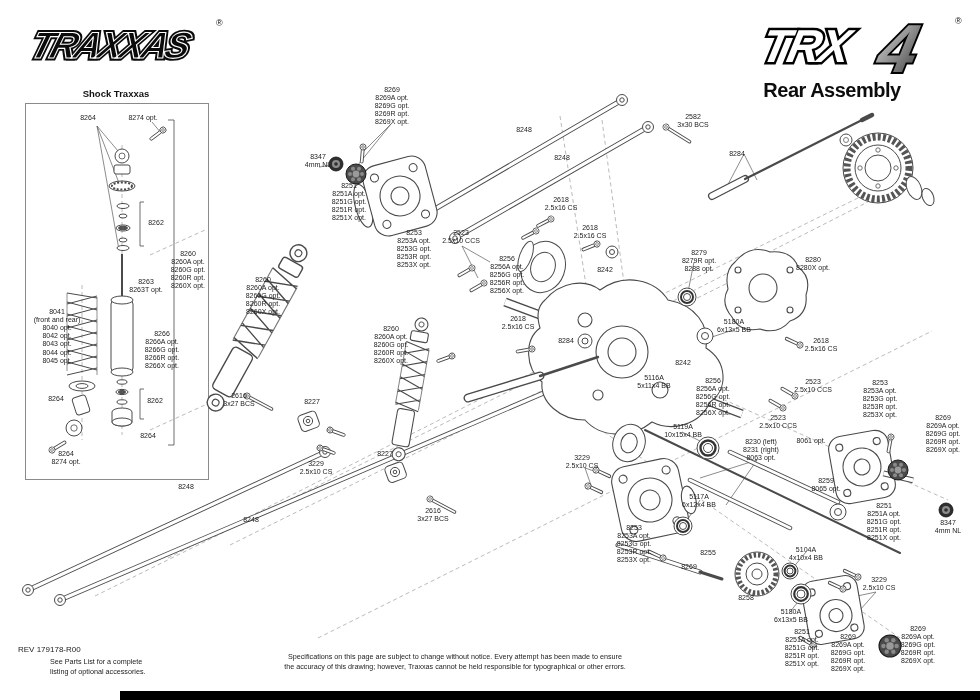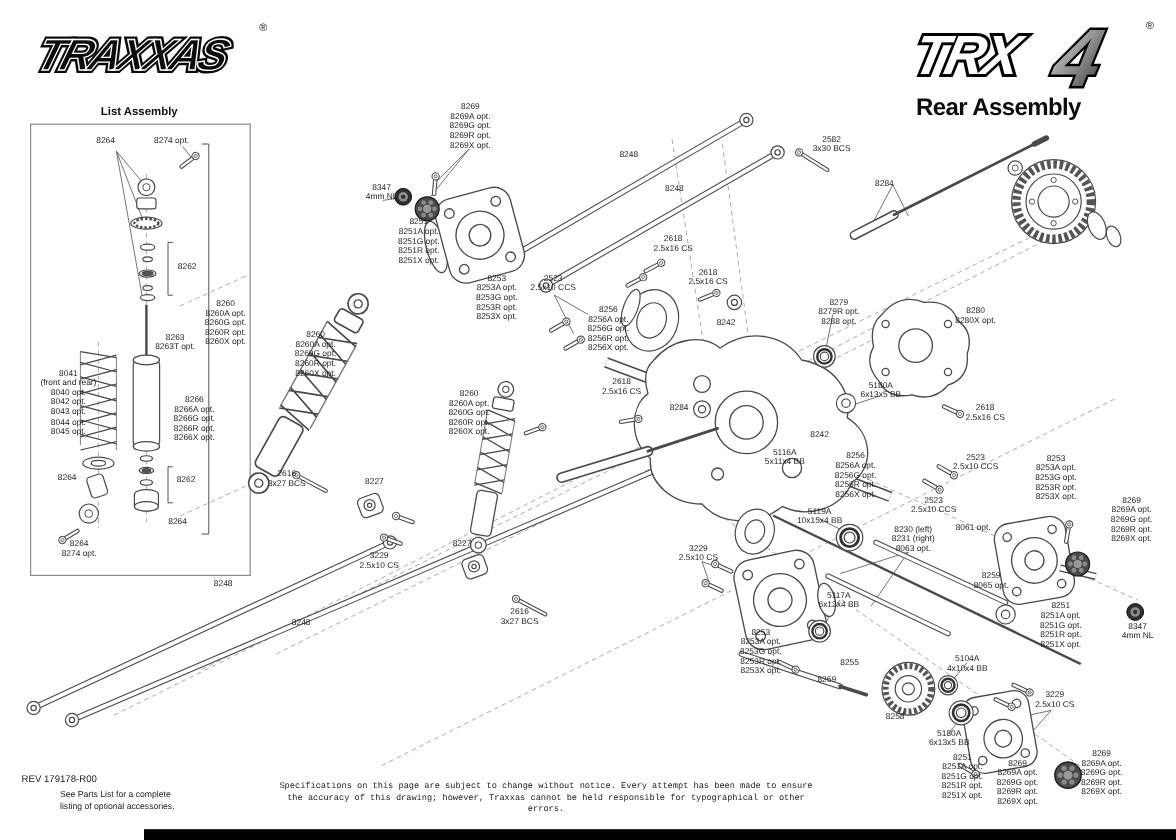--- a/index.html
+++ b/index.html
@@ -25,21 +25,21 @@
     font-size:9.5px;font-weight:bold;color:#111;z-index:5;
   }
   #rear-assembly-title{
     position:absolute;right:18px;top:79px;width:260px;text-align:center;
     font-size:20px;font-weight:bold;color:#0d0d0d;letter-spacing:-0.5px;z-index:5;
   }
   #footer-rev{position:absolute;left:18px;top:645px;font-size:8px;color:#222;z-index:5;}
   #footer-note{position:absolute;left:18px;top:657px;font-size:7.2px;line-height:1.35;color:#222;white-space:pre-line;z-index:5;margin-left:32px;}
   #footer-disclaimer{
     position:absolute;left:230px;top:652px;width:450px;text-align:center;
-    font-size:7.2px;line-height:1.35;color:#222;white-space:pre-line;z-index:5;font-family:Liberation Mono, monospace;
+    font-size:7.2px;line-height:1.35;color:#222;white-space:pre-line;z-index:5;
   }
   #footer-bar{position:absolute;left:120px;right:0;bottom:0;height:9px;background:#000;z-index:5;}
   #art{position:absolute;left:0;top:0;z-index:2;}
   #logo-traxxas{position:absolute;left:20px;top:10px;z-index:5;}
   #logo-trx4{position:absolute;left:740px;top:10px;z-index:5;}
 </style>
 </head>
 <body>
 
 <div id="page">
@@ -62,21 +62,21 @@
     </defs>
     <g transform="skewX(-12) translate(30,0)">
       <text x="0" y="52" font-size="46" font-weight="bold" font-style="italic" fill="#ffffff" stroke="#000000" stroke-width="5" paint-order="stroke" letter-spacing="-2">TRX</text>
       <text x="118" y="62" font-size="68" font-weight="bold" font-style="italic" fill="url(#g4)" stroke="#000000" stroke-width="4" paint-order="stroke">4</text>
     </g>
     <text x="215" y="14" font-size="9" fill="#111">®</text>
   </svg>
 
   <div id="rear-assembly-title">Rear Assembly</div>
 
-  <div id="shock-box-title">List Assembly</div>
+  <div id="shock-box-title">Shock Traxxas</div>
   <div id="shock-box"></div>
 
   <svg id="art" width="980" height="700" viewBox="0 0 980 700">
     <defs>
       <g id="screwSym">
         <rect x="2" y="-1.4" width="14" height="2.8" rx="1.2" fill="#fff" stroke="#4a4a4a" stroke-width="0.9"></rect>
         <circle cx="0" cy="0" r="3" fill="#fff" stroke="#4a4a4a" stroke-width="0.9"></circle>
         <circle cx="0" cy="0" r="1.3" fill="none" stroke="#4a4a4a" stroke-width="0.7"></circle>
       </g>
       <g id="screwLong">

